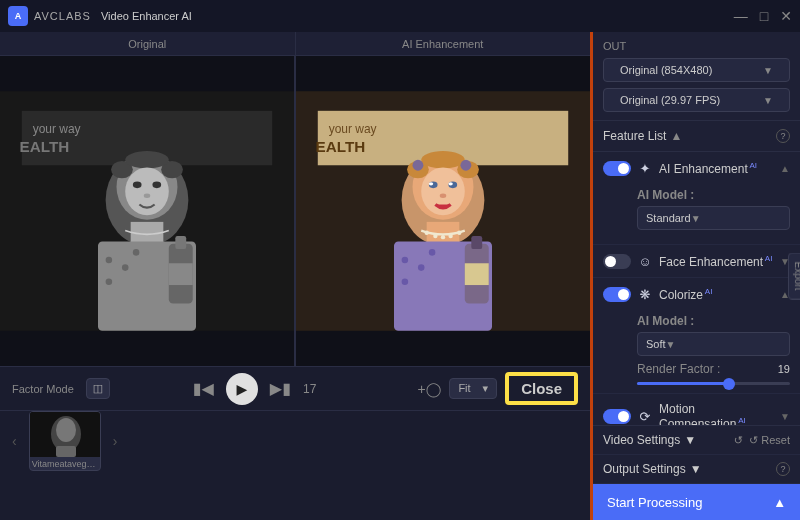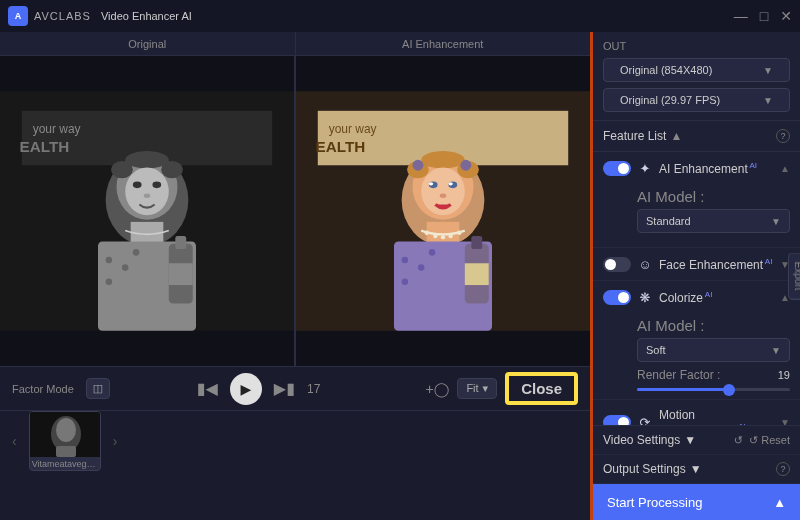--- a/index.html
+++ b/index.html
@@ -145,21 +145,21 @@
       margin-left: 8px;
     }
     .zoom-btn {
       background: #2a2d44;
       border: 1px solid #3a3d54;
       border-radius: 4px;
       padding: 3px 8px;
       color: #aaa;
       cursor: pointer;
       font-size: 11px;
-      display: flex; align-items: flex-start; gap: 4px;
+      display: flex; align-items: flex-start; gap: 12px;
     }
     .close-btn {
       background: none;
       border: 4px solid #fde047;
       border-radius: 4px;
       padding: 4px 12px;
       color: #ccc;
       cursor: pointer;
       font-size: 15px;
       font-weight: bold;
@@ -346,35 +346,35 @@
     .feature-expand {
       color: #666;
       font-size: 10px;
       cursor: pointer;
     }
     
     .feature-content {
       padding: 4px 10px 8px 44px;
     }
     .field-label {
-      font-size: 15px;
+      font-size: 12px;
       color: #888;
       margin-bottom: 4px;
+      font-weight: bold;
     }
     .field-dropdown {
       width: 100%;
       background: #252840;
       border: 1px solid #3a3d54;
       border-radius: 4px;
       padding: 5px 8px;
       color: #ccc;
       font-size: 11px;
       display: flex;
       align-items: center;
-      justify-content: space-between;
       cursor: pointer;
       margin-bottom: 6px;
     }
     .render-row {
       display: flex;
       align-items: center;
       justify-content: space-between;
       margin-bottom: 6px;
     }
     .render-label { font-size: 12px; color: #888; }

